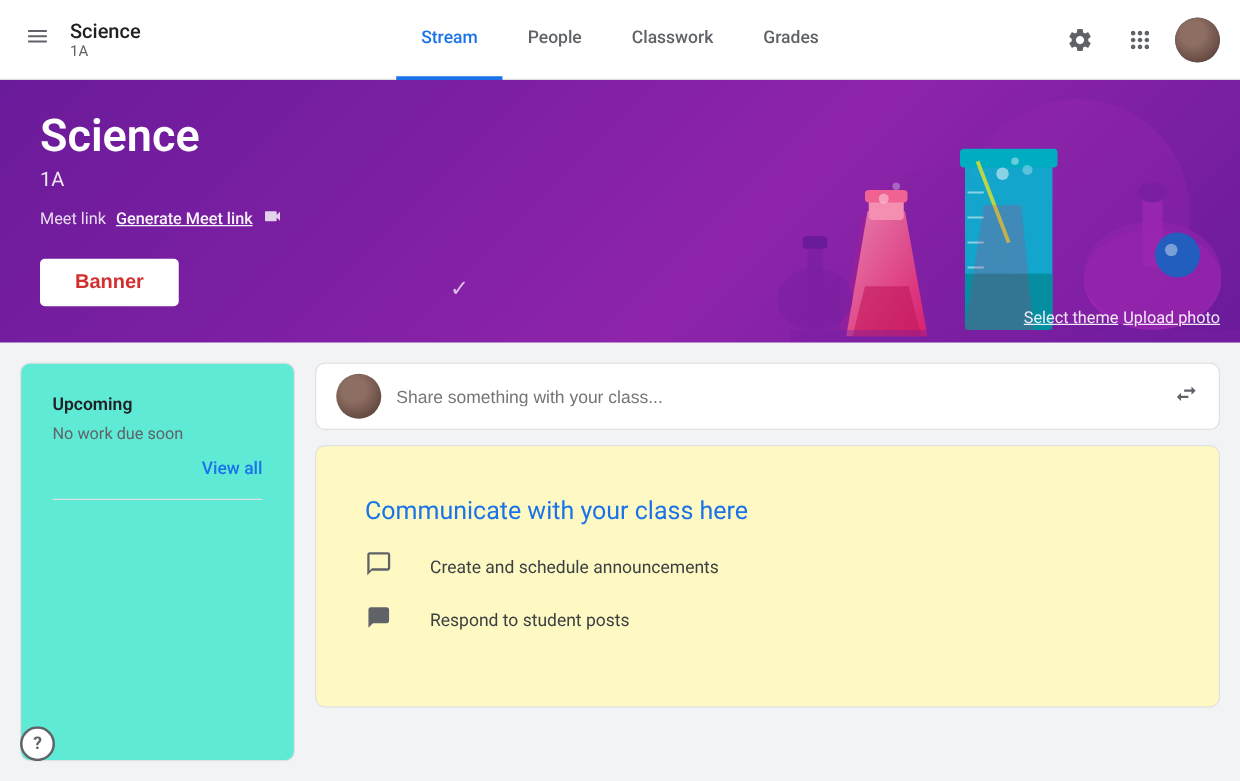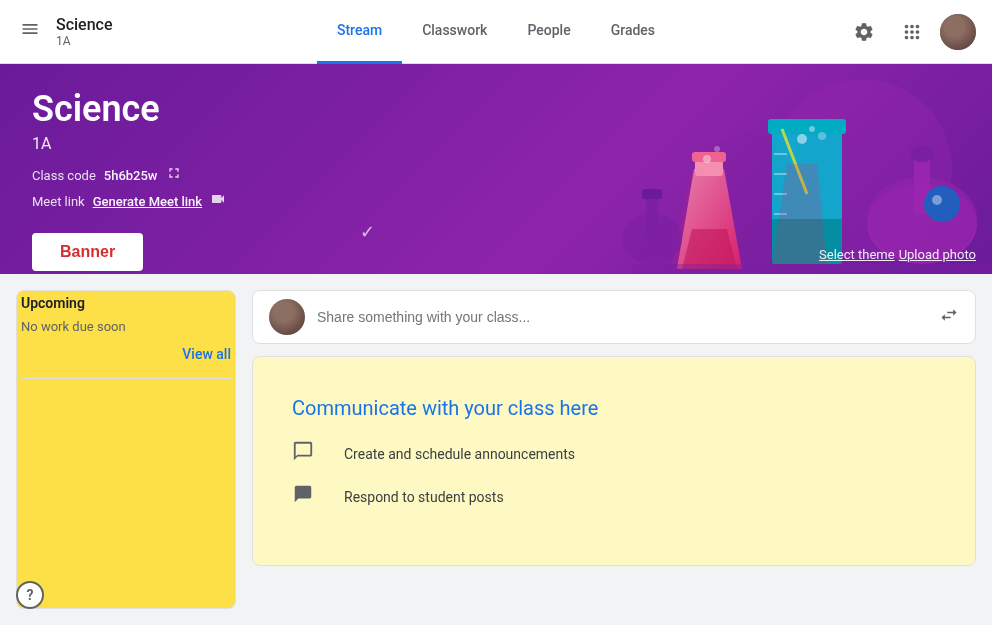--- a/index.html
+++ b/index.html
@@ -198,24 +198,24 @@
       gap: 16px;
       background: #f1f3f4;
       height: calc(625px - 64px - 210px);
       overflow: hidden;
     }
 
     
     .sidebar {
       width: 220px;
       min-width: 220px;
-      background: #fde047;
+      background: #5eead4;
       border-radius: 8px;
       border: 1px solid #e0e0e0;
-      padding: 4px;
+      padding: 25px;
       display: flex;
       flex-direction: column;
     }
     .sidebar-section-title {
       font-size: 14px;
       font-weight: 600;
       color: #202124;
       margin-bottom: 8px;
     }
     .sidebar-empty-text {
@@ -344,22 +344,22 @@
       </svg>
     </span>
     <div class="header-title">
       <span class="header-title-main">Science</span>
       <span class="header-title-sub">1A</span>
     </div>
   </div>
 
   <nav class="header-nav">
     <a class="nav-tab active">Stream</a>
+    <a class="nav-tab">People</a>
     <a class="nav-tab">Classwork</a>
-    <a class="nav-tab">People</a>
     <a class="nav-tab">Grades</a>
   </nav>
 
   <div class="header-right">
     <div class="header-icon">
       <svg width="22" height="22" viewBox="0 0 24 24" fill="#5f6368">
         <path d="M19.14,12.94c0.04-0.3,0.06-0.61,0.06-0.94c0-0.32-0.02-0.64-0.07-0.94l2.03-1.58c0.18-0.14,0.23-0.41,0.12-0.61 l-1.92-3.32c-0.12-0.22-0.37-0.29-0.59-0.22l-2.39,0.96c-0.5-0.38-1.03-0.7-1.62-0.94L14.4,2.81c-0.04-0.24-0.24-0.41-0.48-0.41 h-3.84c-0.24,0-0.43,0.17-0.47,0.41L9.25,5.35C8.66,5.59,8.12,5.92,7.63,6.29L5.24,5.33c-0.22-0.08-0.47,0-0.59,0.22L2.74,8.87 C2.62,9.08,2.66,9.34,2.86,9.48l2.03,1.58C4.84,11.36,4.8,11.69,4.8,12s0.02,0.64,0.07,0.94l-2.03,1.58 c-0.18,0.14-0.23,0.41-0.12,0.61l1.92,3.32c0.12,0.22,0.37,0.29,0.59,0.22l2.39-0.96c0.5,0.38,1.03,0.7,1.62,0.94l0.36,2.54 c0.05,0.24,0.24,0.41,0.48,0.41h3.84c0.24,0,0.44-0.17,0.47-0.41l0.36-2.54c0.59-0.24,1.13-0.56,1.62-0.94l2.39,0.96 c0.22,0.08,0.47,0,0.59-0.22l1.92-3.32c0.12-0.22,0.07-0.47-0.12-0.61L19.14,12.94z M12,15.6c-1.98,0-3.6-1.62-3.6-3.6 s1.62-3.6,3.6-3.6s3.6,1.62,3.6,3.6S13.98,15.6,12,15.6z"></path>
       </svg>
     </div>
     <div class="header-icon">
@@ -370,29 +370,20 @@
     <div class="avatar">
       <div class="avatar-img" style="background: radial-gradient(circle at 40% 35%, #8d6e63 30%, #4e342e 100%);"></div>
     </div>
   </div>
 </div>
 
 <div class="banner">
   <div class="banner-content">
     <div class="banner-title">Science</div>
     <div class="banner-subtitle">1A</div>
-    <div class="banner-code-row">
-      <span class="banner-label">Class code</span>
-      <span class="banner-value">5h6b25w</span>
-      <span class="banner-icon-inline">
-        <svg width="16" height="16" viewBox="0 0 24 24" fill="rgba(255,255,255,0.8)">
-          <path d="M7 14H5v5h5v-2H7v-3zm-2-4h2V7h3V5H5v5zm12 7h-3v2h5v-5h-2v3zM14 5v2h3v3h2V5h-5z"></path>
-        </svg>
-      </span>
-    </div>
     <div class="banner-code-row">
       <span class="banner-label">Meet link</span>
       <span class="banner-value" style="cursor:pointer; text-decoration:underline;">Generate Meet link</span>
       <span class="banner-icon-inline">
         <svg width="16" height="16" viewBox="0 0 24 24" fill="rgba(255,255,255,0.8)">
           <path d="M17 10.5V7c0-.55-.45-1-1-1H4c-.55 0-1 .45-1 1v10c0 .55.45 1 1 1h12c.55 0 1-.45 1-1v-3.5l4 4v-11l-4 4z"></path>
         </svg>
       </span>
     </div>
     <button class="banner-button" style="color:#d32f2f; font-size:16px; font-weight:700;">Banner</button>

